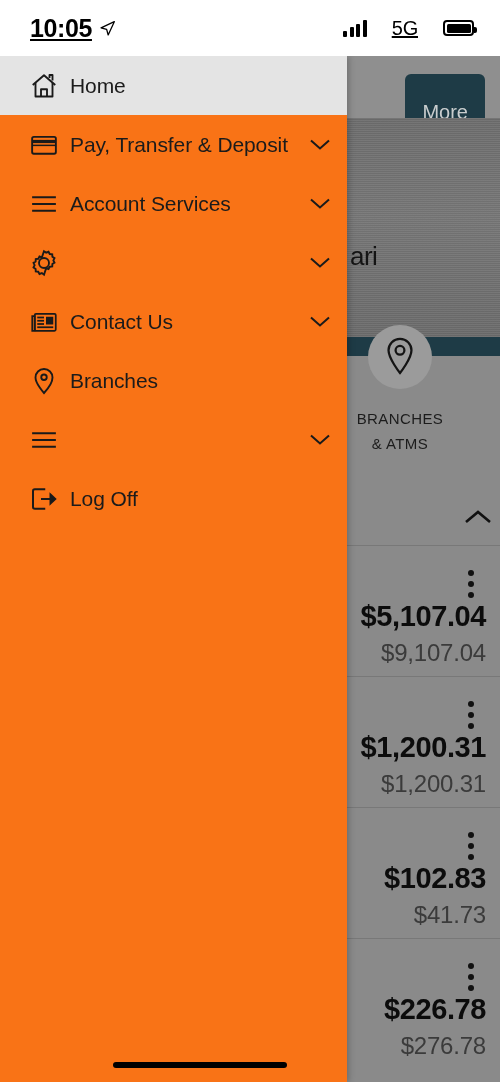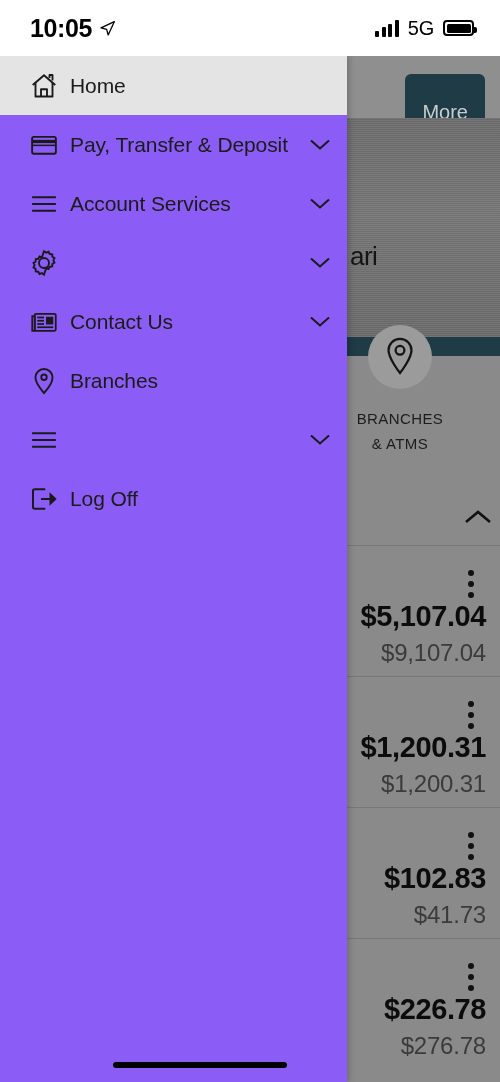--- a/index.html
+++ b/index.html
@@ -17,27 +17,28 @@
   }
 
   
   .statusbar {
     position: absolute; top: 0; left: 0;
     width: 500px; height: 56px;
     background: #ffffff;
     display: flex; align-items: center; justify-content: space-between;
     padding: 0 26px 0 30px;
     z-index: 40;
+    text-decoration: underline;
   }
   .status-time {
     font-size: 25px; font-weight: bold; color: #000;
     letter-spacing: -0.4px;
     display: flex; align-items: center; gap: 7px;
   }
-  .status-right { display: flex; align-items: center; gap: 9px; }
+  .status-right { display: flex; align-items: center; gap: 25px; }
   .bars { display: flex; align-items: flex-end; gap: 2.5px; height: 17px; }
   .bars i { display: block; width: 4px; background: #000; border-radius: 1px; }
   .bars i:nth-child(1) { height: 6px; }
   .bars i:nth-child(2) { height: 9.5px; }
   .bars i:nth-child(3) { height: 13px; }
   .bars i:nth-child(4) { height: 17px; }
   .net { font-size: 20px; font-weight: 500; color: #000; letter-spacing: -0.2px; }
   .battery {
     position: relative; width: 31px; height: 16px;
     border: 2px solid #000; border-radius: 4px;
@@ -123,21 +124,21 @@
   }
   .acct-secondary {
     position: absolute; top: 93px; right: 14px;
     font-size: 24px; color: #3b3b3b; letter-spacing: -0.2px;
   }
 
   
   .drawer {
     position: absolute; top: 56px; left: 0;
     width: 347px; height: 1026px;
-    background: #8b5cf6;
+    background: #f97316;
     z-index: 20;
     box-shadow: 2px 0 6px rgba(0,0,0,0.22);
   }
   .menu-item {
     position: relative;
     height: 59px;
     display: flex; align-items: center;
     padding-left: 18px;
   }
   .menu-item.active { background: #e4e4e4; }

